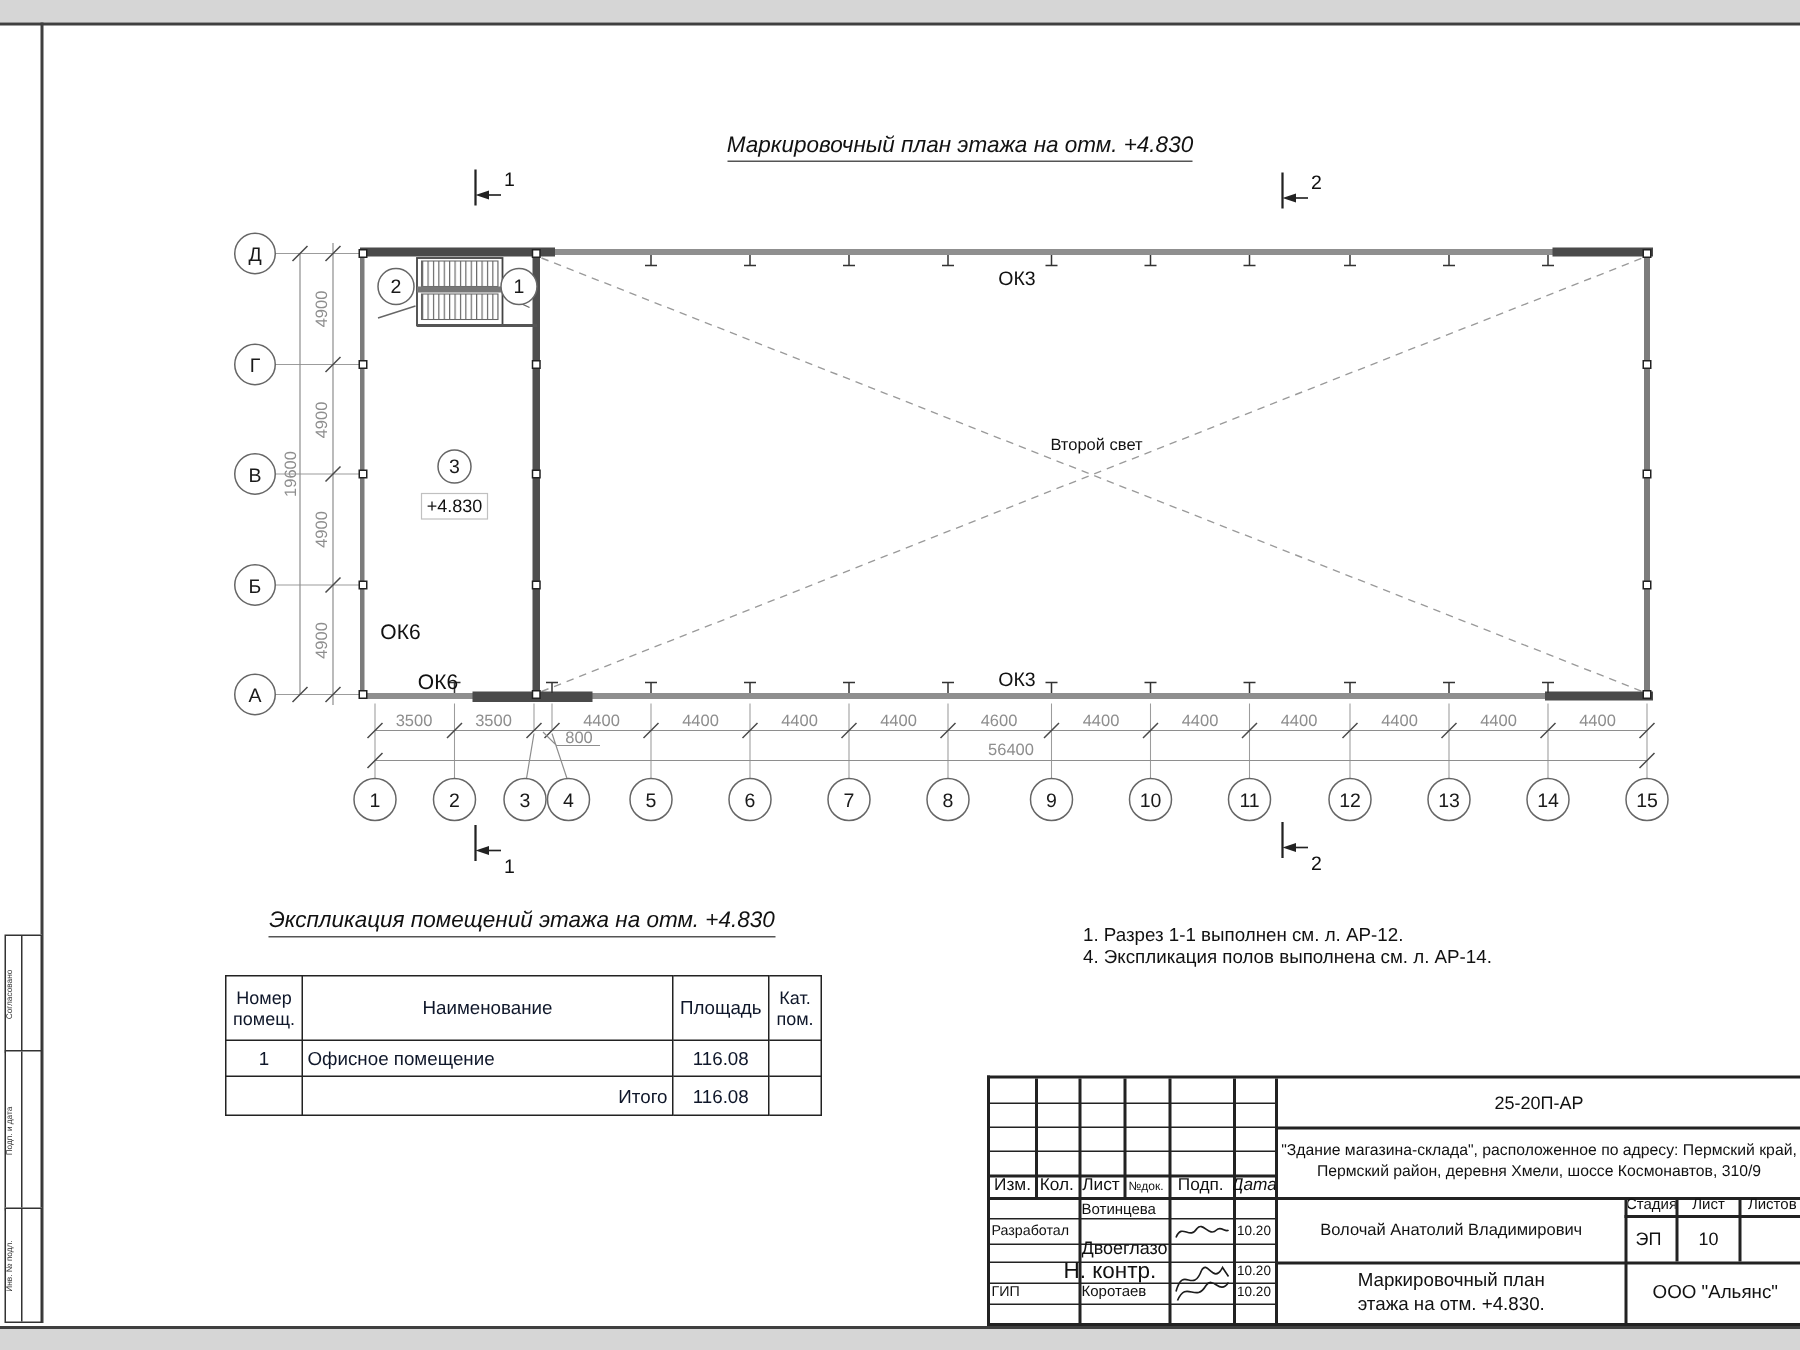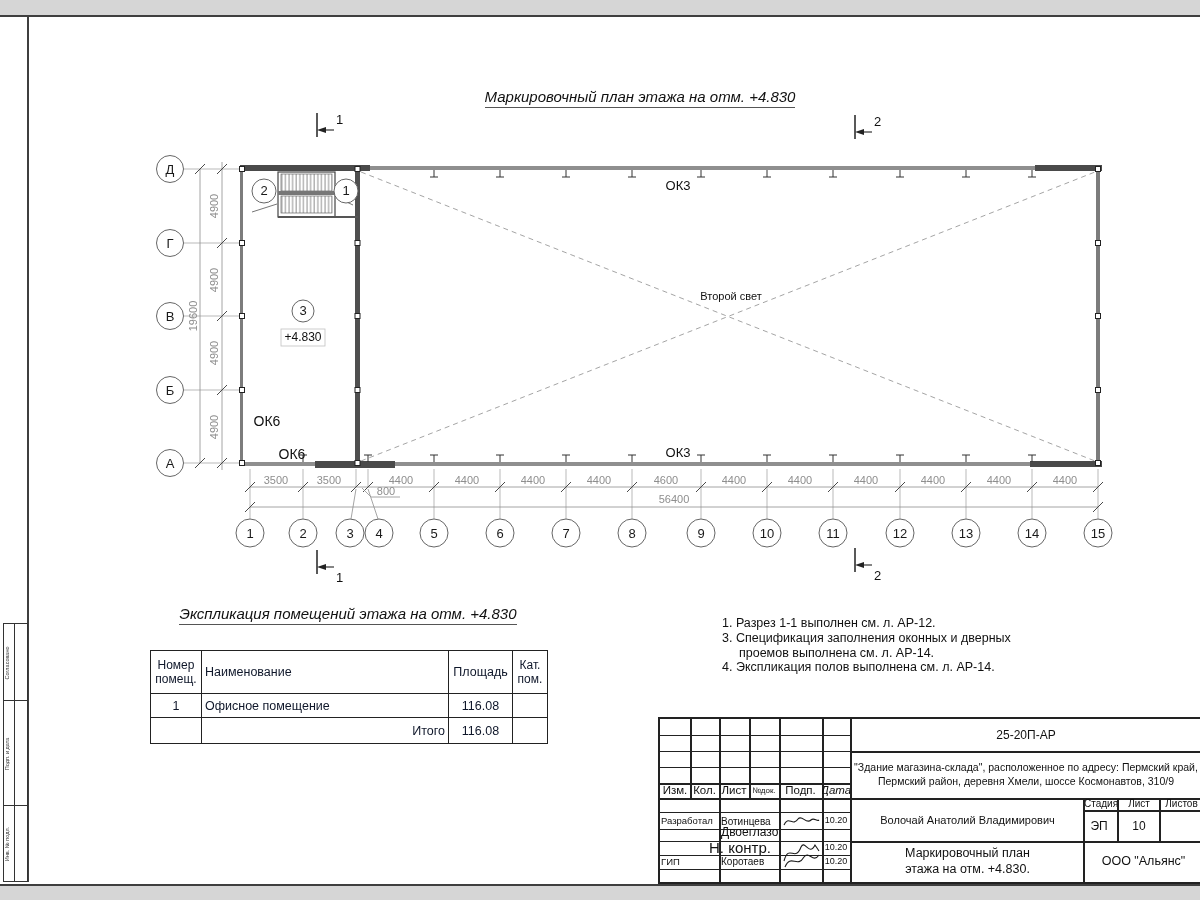--- a/index.html
+++ b/index.html
@@ -251,42 +251,41 @@
     <polygon points="855,565 864,562 864,568" stroke="none"></polygon>
   </g>
   <text x="874" y="580" class="lbl" font-size="13">2</text>
 </svg>
 
 <div class="expl-title"><span>Экспликация помещений этажа на отм. +4.830</span></div>
 <table class="expl">
   <tbody>
       <tr style="height:43px;">
     <td style="width:44px;text-align:center;font-size:12px;">Номер помещ.</td>
-    <td style="width:240px;text-align:left;">Наименование</td>
+    <td style="width:240px;text-align:center;">Наименование</td>
     <td style="width:57px;text-align:center;">Площадь</td>
     <td style="width:28px;text-align:center;font-size:12px;">Кат. пом.</td>
   </tr>
   <tr style="height:24px;">
     <td style="text-align:center;">1</td>
     <td>Офисное помещение</td>
     <td style="text-align:center;">116.08</td>
     <td></td>
   </tr>
   <tr style="height:26px;">
     <td></td>
     <td style="text-align:right;">Итого</td>
     <td style="text-align:center;">116.08</td>
     <td></td>
   </tr>
 </tbody>
   </table>
 
 <div class="notes">
   <div>1. Разрез 1-1 выполнен см. л. АР-12.</div>
-  <div>3. Спецификация заполнения оконных и дверных проемов выполнена см. л. АР-14.</div>
   <div>4. Экспликация полов выполнена см. л. АР-14.</div>
 </div>
 
 <div class="tb">
 
   <div class="ln" style="left:30px;top:0;width:1.5px;height:79px;"></div>
   <div class="ln" style="left:89px;top:0;width:1.5px;height:79px;"></div>
   <div class="ln" style="left:59px;top:0;width:1.5px;height:163px;"></div>
   <div class="ln" style="left:119px;top:0;width:1.5px;height:163px;"></div>
   <div class="ln" style="left:162px;top:0;width:1.5px;height:163px;"></div>
@@ -316,21 +315,21 @@
   </div>
 
   <div class="cell" style="left:0;top:64px;width:30px;height:15px;font-size:11.5px;">Изм.</div>
   <div class="cell" style="left:30px;top:64px;width:29px;height:15px;font-size:11.5px;">Кол.</div>
   <div class="cell" style="left:59px;top:64px;width:30px;height:15px;font-size:11.5px;">Лист</div>
   <div class="cell" style="left:89px;top:64px;width:30px;height:15px;font-size:8px;">№док.</div>
   <div class="cell" style="left:119px;top:64px;width:43px;height:15px;font-size:11.5px;">Подп.</div>
   <div class="cell" style="left:162px;top:64px;width:28px;height:15px;font-size:11.5px;font-style:italic;">Дата</div>
 
   <div class="cell" style="left:1px;top:93px;width:57px;height:17px;font-size:9.5px;justify-content:flex-start;">Разработал</div>
-  <div class="cell" style="left:61px;top:95px;width:57px;height:17px;font-size:10px;justify-content:flex-start;">Вотинцева</div>
+  <div class="cell" style="left:61px;top:80px;width:57px;height:17px;font-size:10px;justify-content:flex-start;">Вотинцева</div>
   <div class="cell" style="left:162px;top:93px;width:28px;height:17px;font-size:9px;">10.20</div>
   <div class="cell" style="left:1px;top:122px;width:66px;height:14px;font-size:15px;justify-content:flex-start;margin-left:48px;">Н. контр.</div>
   <div class="cell" style="left:61px;top:106px;width:57px;height:14px;font-size:12px;justify-content:flex-start;">Двоеглазов</div>
   <div class="cell" style="left:162px;top:122px;width:28px;height:14px;font-size:9px;">10.20</div>
   <div class="cell" style="left:1px;top:136px;width:57px;height:14px;font-size:9.5px;justify-content:flex-start;">ГИП</div>
   <div class="cell" style="left:61px;top:136px;width:80px;height:14px;font-size:10px;justify-content:flex-start;">Коротаев</div>
   <div class="cell" style="left:162px;top:136px;width:28px;height:14px;font-size:9px;">10.20</div>
 
   <svg class="abs" style="left:120px;top:93px;" width="42" height="17">
     <path d="M4 13 C8 3,13 15,18 7 C22 2,26 13,31 8 C34 5,37 10,39 8" stroke="#1c1c1c" stroke-width="1.1" fill="none"></path>

